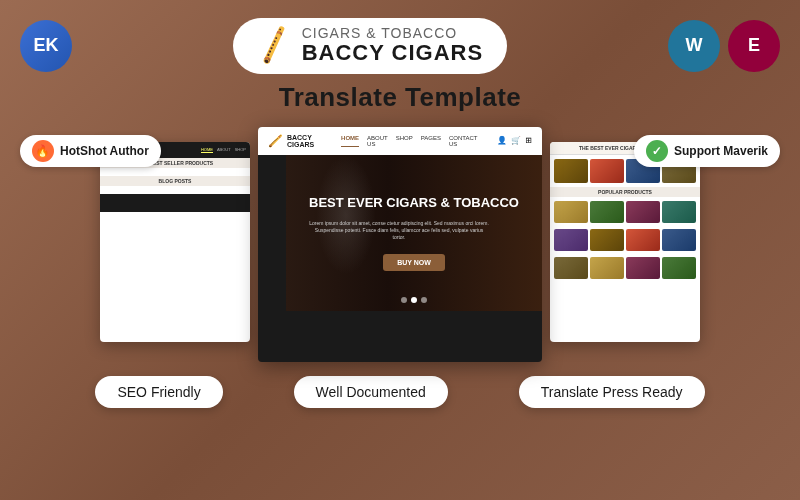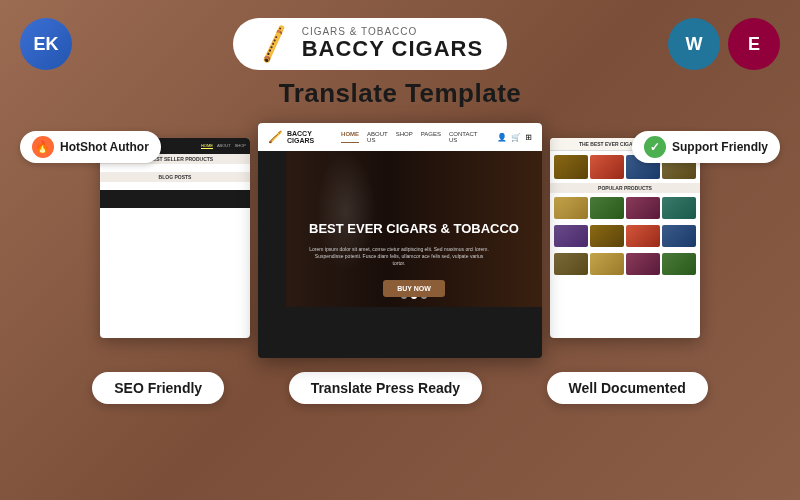--- a/index.html
+++ b/index.html
@@ -69,21 +69,21 @@
       transform: rotate(-20deg);
     }
 
     .logo-text {
       display: flex;
       flex-direction: column;
       line-height: 1.1;
     }
 
     .logo-small {
-      font-size: 10px;
+      font-size: 14px;
       color: #666;
       letter-spacing: 1px;
       text-transform: uppercase;
     }
 
     .logo-big {
       font-size: 22px;
       font-weight: 900;
       color: #1a1a1a;
       letter-spacing: 1px;
@@ -247,21 +247,21 @@
     .center-nav-link-active {
       color: #8B5E38;
       font-weight: bold;
       border-bottom: 1px solid #8B5E38;
     }
 
     .center-hero {
       height: 156px;
       background: linear-gradient(to right, #2a1a12 0%, #1a0e0a 40%, #3a2010 100%);
       display: flex;
-      align-items: flex-end;
+      align-items: center;
       justify-content: center;
       position: relative;
       overflow: hidden;
       margin-left: 28px;
     }
 
     .center-hero-content {
       text-align: center;
       z-index: 2;
       padding: 10px;
@@ -370,21 +370,21 @@
       justify-content: space-around;
       align-items: center;
       padding: 0 40px;
     }
 
     .bottom-badge {
       background: white;
       border-radius: 25px;
       padding: 8px 22px;
       font-size: 14px;
-      font-weight: 700;
+      font-weight: 400;
       color: #1a1a1a;
       box-shadow: 0 3px 10px rgba(0,0,0,0.2);
       text-align: center;
     }
 
     
     .p1 { background: linear-gradient(135deg, #8B6914, #5C4409); }
     .p2 { background: linear-gradient(135deg, #c4a44a, #9a7a2a); }
     .p3 { background: linear-gradient(135deg, #d4563a, #9a2a1a); }
     .p4 { background: linear-gradient(135deg, #4a7a3a, #2a5a1a); }
@@ -447,21 +447,21 @@
     <div class="side-badge-left">
       <div class="badge-pill">
         <div class="badge-icon-hotshot">🔥</div>
         <span>HotShot Author</span>
       </div>
     </div>
 
     <div class="side-badge-right">
       <div class="badge-pill">
         <div class="badge-icon-support">✓</div>
-        <span>Support Friendly</span>
+        <span>Support Maverik</span>
       </div>
     </div>
 
     <div class="screenshots-wrapper">
 
       <div class="screenshot-left">
         <div class="screenshot-nav-small">
           <div class="screenshot-nav-small-logo">
             <span style="font-size:7px; color:white;">🪈</span>
             <span style="font-size:5px;font-weight:900;color:white;">BACCY</span>
@@ -565,17 +565,17 @@
             <div class="product-item-img p4" style="height:22px;border-radius:2px;"></div>
           </div>
         </div>
       </div>
 
     </div>
   </div>
 
   <div class="bottom-badges">
     <div class="bottom-badge">SEO Friendly</div>
+    <div class="bottom-badge">Well Documented</div>
     <div class="bottom-badge">Translate Press Ready</div>
-    <div class="bottom-badge">Well Documented</div>
   </div>
 
 </div>
 
 </body></html>

